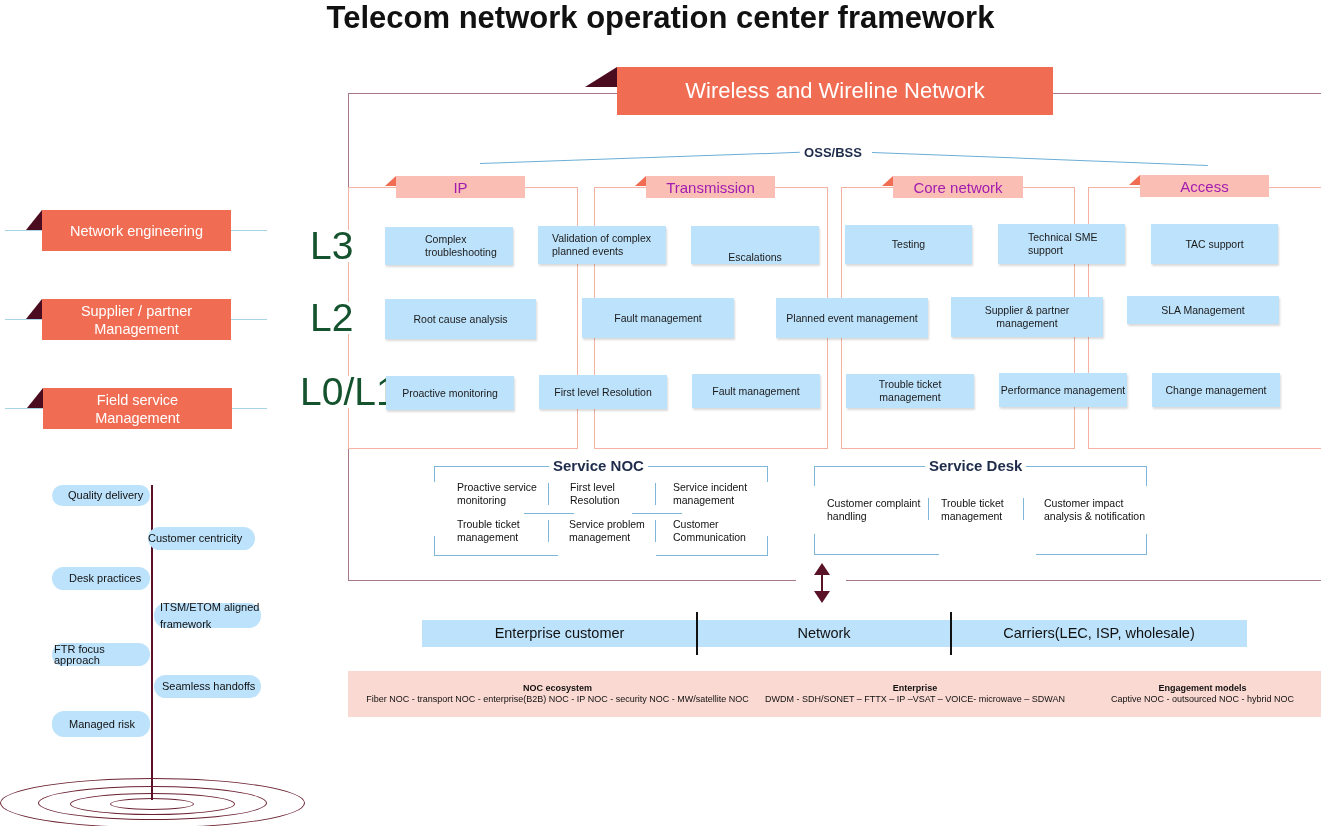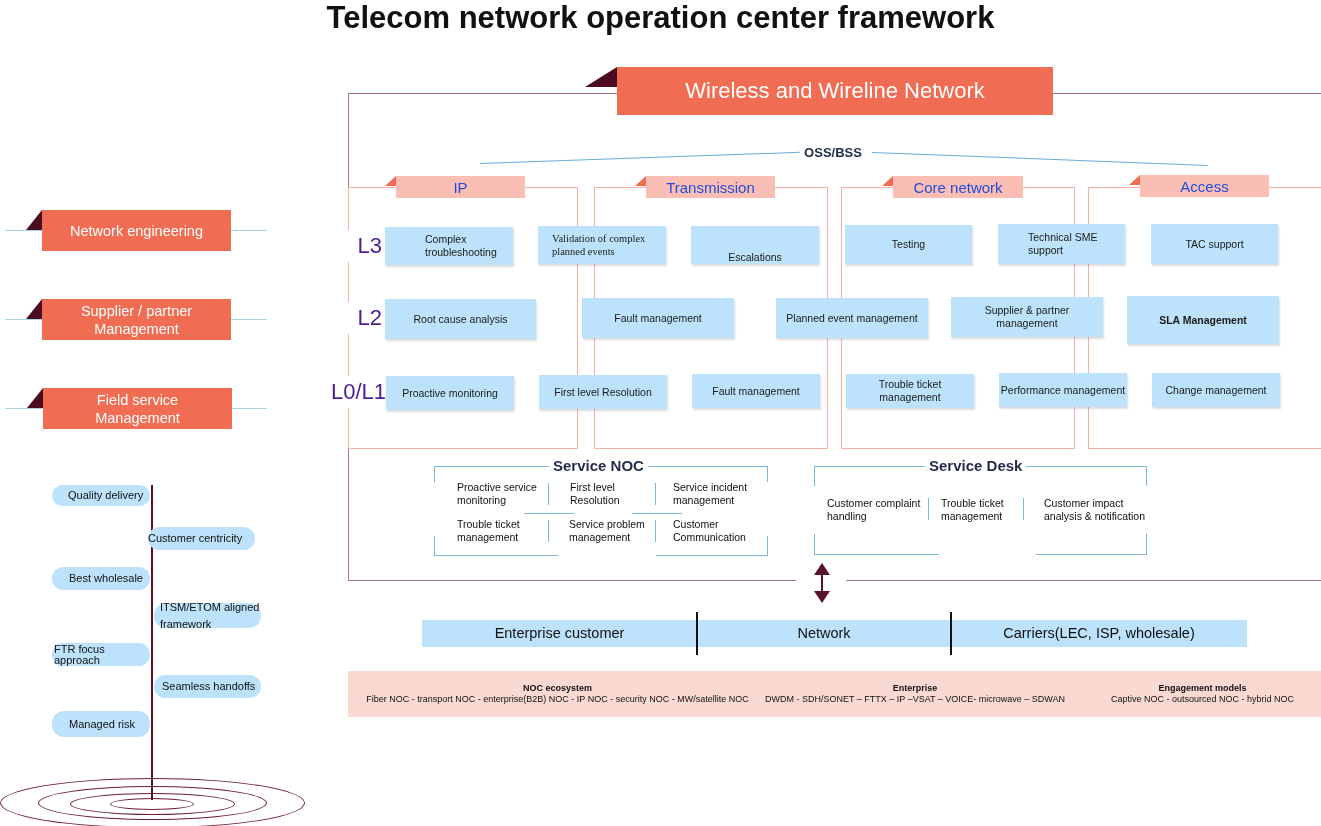--- a/index.html
+++ b/index.html
@@ -10,24 +10,24 @@
 
   
   .outer-frame { border: 1px solid #a57a86; }
   .main-banner { background: #f06c52; color: #fff; font-size: 22px; display: flex; align-items: center; justify-content: center; }
   .corner-dark { width: 0; height: 0; border-left: 32px solid transparent; border-bottom: 20px solid #4a0c1e; }
 
   .oss-label { font-size: 13px; font-weight: bold; color: #1e2b4a; text-align: center; }
   .line-blue { background: #6aaed6; height: 1px; transform-origin: left center; }
 
   .domain-box { border: 1px solid #f4b3a2; background: transparent; }
-  .domain-tab { background: #fbbeb5; color: #1d4ed8; font-size: 15px; display: flex; align-items: center; justify-content: center; }
+  .domain-tab { background: #fbbeb5; color: #a21caf; font-size: 15px; display: flex; align-items: center; justify-content: center; }
   .corner-orange { width: 0; height: 0; border-left: 11px solid transparent; border-bottom: 10px solid #f06c52; }
 
-  .level-label { font-size: 22px; color: #4c1d95; text-align: right; line-height: 32px; }
+  .level-label { font-size: 39px; color: #14532d; text-align: left; line-height: 32px; }
 
   .task { background: #bde2fb; color: #1a1a1a; font-size: 10.5px; line-height: 13px;
           box-shadow: 1px 2px 2px rgba(0,0,0,0.15); display: flex; align-items: center; padding: 0 6px; box-sizing: border-box; }
   .task.center { justify-content: center; text-align: center; }
   .task.left { justify-content: flex-start; text-align: left; padding-left: 40px; }
 
   .side-banner { background: #f06c52; color: #fff; font-size: 14.5px; line-height: 18px; display: flex; align-items: center; justify-content: center; text-align: center; }
   .side-line { background: #a9d4e6; height: 1px; }
   .corner-small { width: 0; height: 0; border-left: 16px solid transparent; border-bottom: 20px solid #4a0c1e; }
 
@@ -92,21 +92,21 @@
     <span>Access</span>
   </div>
 
 <div class="abs level-label" style="left:310px; top:230px; width:72px; background:#fff;">L3</div>
 <div class="abs level-label" style="left:310px; top:302px; width:72px; background:#fff;">L2</div>
 <div class="abs level-label" style="left:300px; top:376px; width:86px; background:#fff;">L0/L1</div>
 
 <div class="abs task left" style="left:385px; top:227px; width:128px; height:38px;">
     <span style="max-width:90px;">Complex troubleshooting</span>
   </div>
-<div class="abs task left" style="left:538px; top:226px; width:128px; height:38px; padding-left:14px;font-family:Liberation Serif, serif;">
+<div class="abs task left" style="left:538px; top:226px; width:128px; height:38px; padding-left:14px;">
     <span style="max-width:110px;">Validation of complex planned events</span>
   </div>
 <div class="abs task center" style="left:691px; top:226px; width:128px; height:38px;align-items:flex-end;">
     <span>Escalations</span>
   </div>
 <div class="abs task center" style="left:845px; top:225px; width:127px; height:39px;">
     <span>Testing</span>
   </div>
 <div class="abs task left" style="left:998px; top:224px; width:127px; height:40px; padding-left:30px;">
     <span style="max-width:80px;">Technical SME support</span>
@@ -120,21 +120,21 @@
   </div>
 <div class="abs task center" style="left:582px; top:298px; width:152px; height:40px;">
     <span>Fault management</span>
   </div>
 <div class="abs task center" style="left:776px; top:298px; width:152px; height:40px;">
     <span>Planned event management</span>
   </div>
 <div class="abs task center" style="left:951px; top:297px; width:152px; height:40px; padding:0 2px;">
     <span>Supplier &amp; partner management</span>
   </div>
-<div class="abs task center" style="left:1127px; top:296px; width:152px; height:48px;font-weight:bold;">
+<div class="abs task center" style="left:1127px; top:296px; width:152px; height:28px;">
     <span>SLA Management</span>
   </div>
 
 <div class="abs task center" style="left:386px; top:376px; width:128px; height:34px;">
     <span>Proactive monitoring</span>
   </div>
 <div class="abs task center" style="left:539px; top:375px; width:128px; height:34px;">
     <span>First level Resolution</span>
   </div>
 <div class="abs task center" style="left:692px; top:374px; width:128px; height:34px;">
@@ -234,21 +234,21 @@
 <div class="abs ripple" style="left:110px; top:798px; width:82px; height:10px;"></div>
 <div class="abs stem" style="left:151px; top:485px; height:315px;"></div>
 
 <div class="abs pill" style="left:52px; top:485px; width:98px; height:21px; padding-left:16px;">
     <span>Quality delivery</span>
   </div>
 <div class="abs pill" style="left:148px; top:527px; width:107px; height:23px; padding-left:0;">
     <span>Customer centricity</span>
   </div>
 <div class="abs pill" style="left:52px; top:567px; width:98px; height:23px; padding-left:17px;">
-    <span>Best wholesale</span>
+    <span>Desk practices</span>
   </div>
 <div class="abs pill" style="left:154px; top:603px; width:107px; height:25px; padding-left:6px; line-height:17px;">
     <span style="max-width:100px;">ITSM/ETOM aligned framework</span>
   </div>
 <div class="abs pill" style="left:52px; top:643px; width:98px; height:23px; padding-left:2px;">
     <span>FTR focus approach</span>
   </div>
 <div class="abs pill" style="left:154px; top:675px; width:107px; height:23px; padding-left:8px;">
     <span>Seamless handoffs</span>
   </div>

